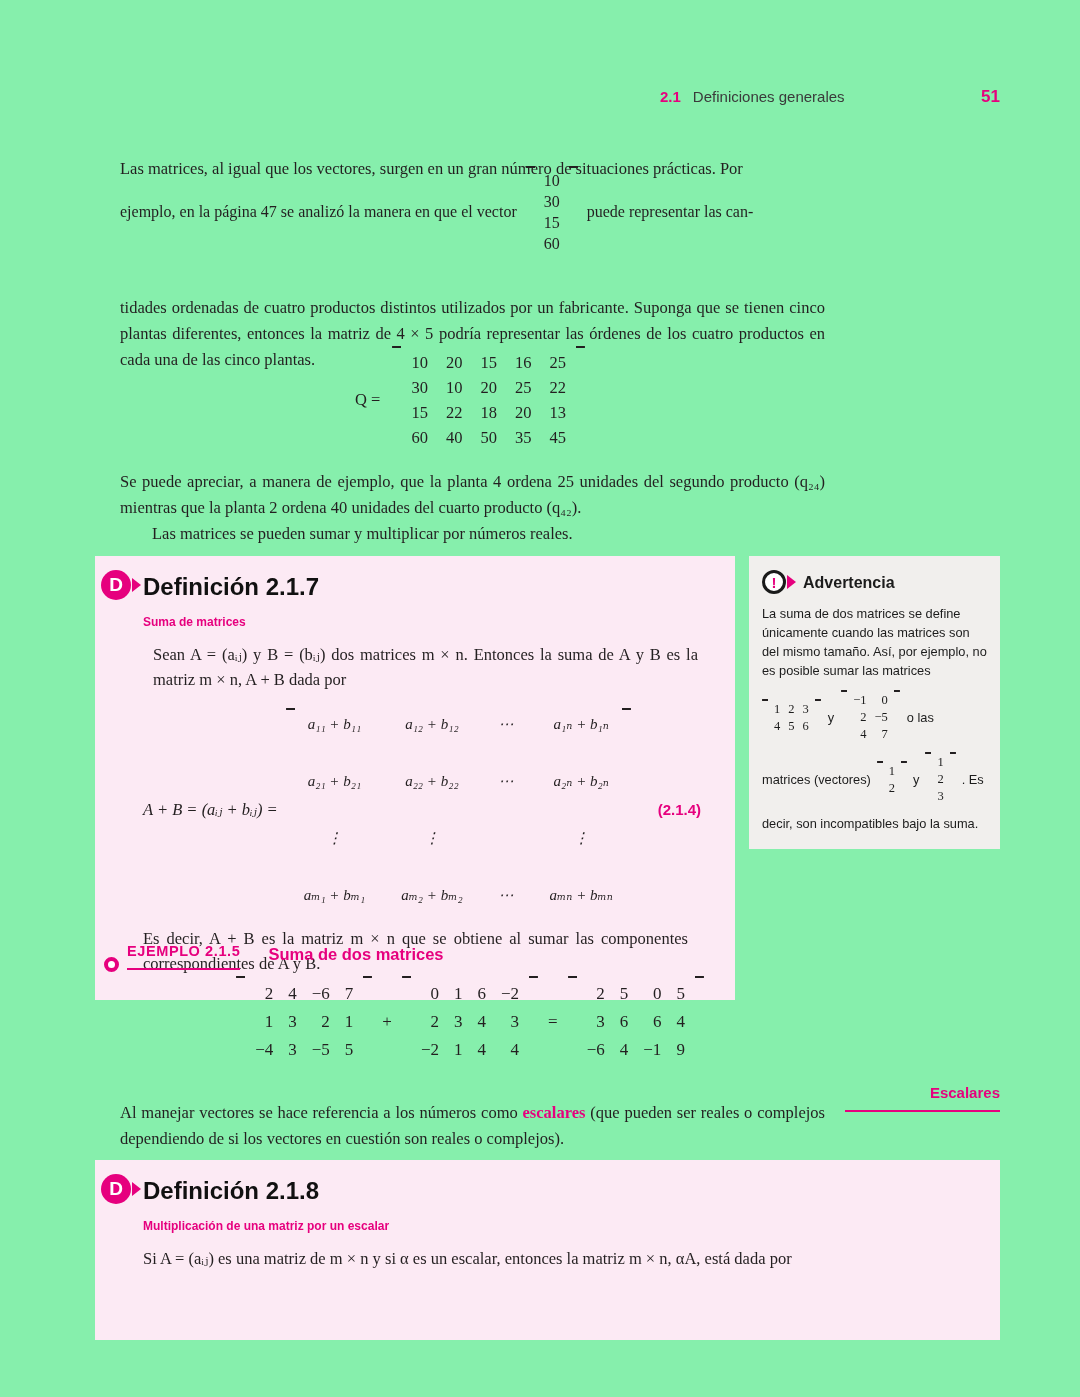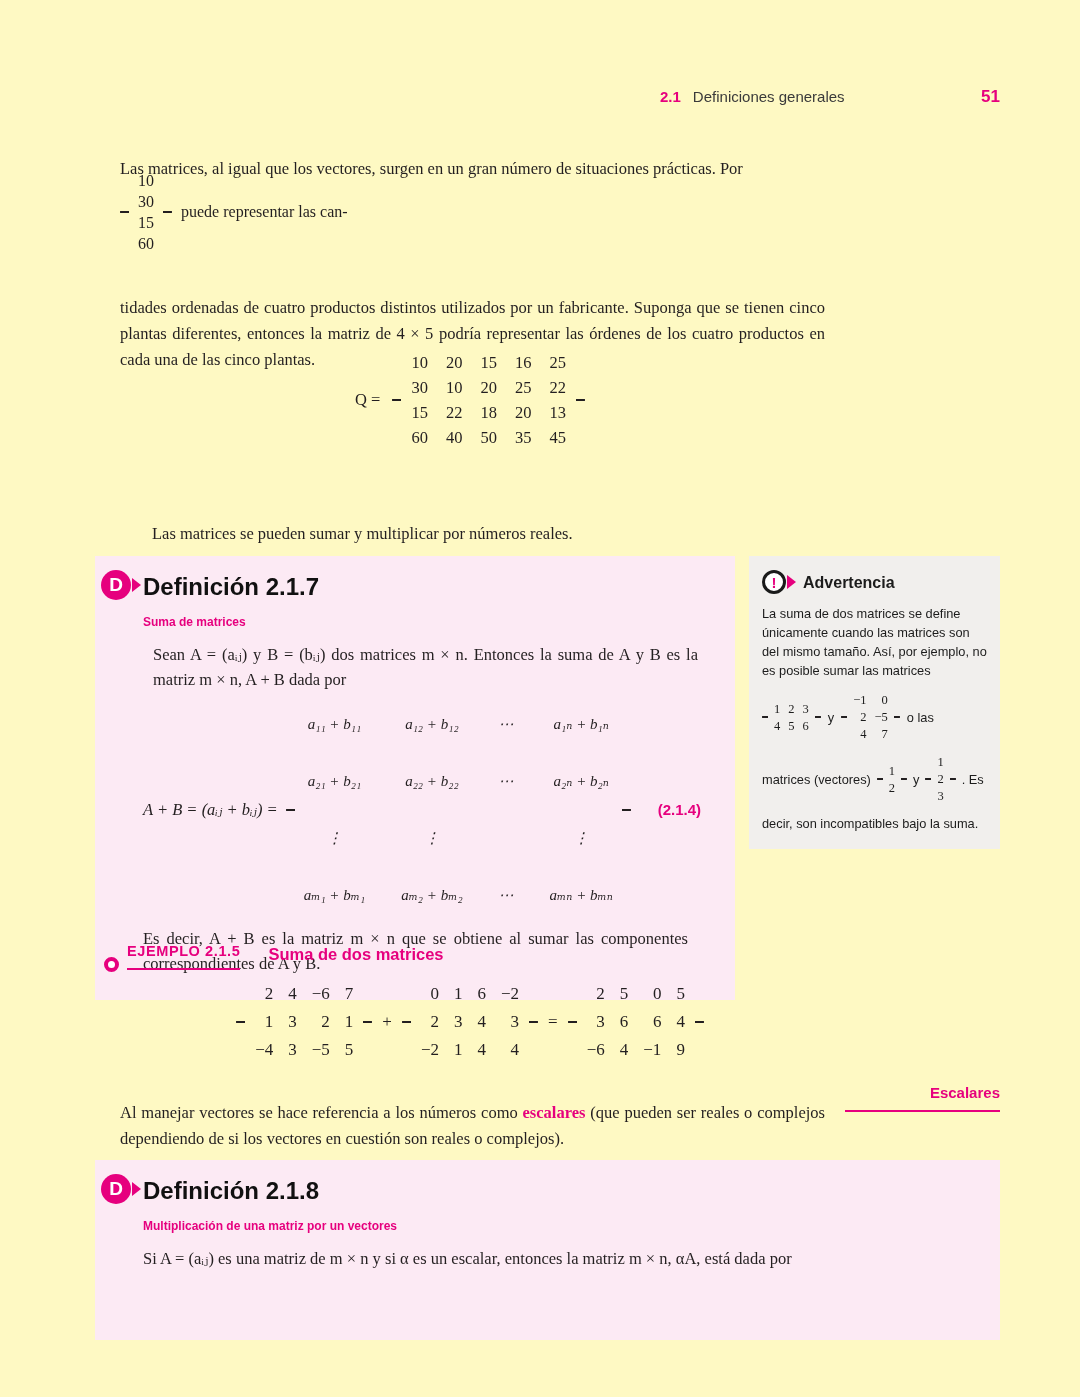--- a/index.html
+++ b/index.html
@@ -9,39 +9,39 @@
     --ink:#231f20;
   }
   *{box-sizing:border-box;}
   html,body{margin:0;padding:0;background:#ffffff;}
   body{
     width:1080px;height:1397px;
     font-family:"Liberation Serif","DejaVu Serif",serif;
     color:var(--ink);
     font-size:16.5px;line-height:26px;
   }
-  .page{position:relative;width:1080px;height:1397px;background:#fef9c3;overflow:hidden;}
+  .page{position:relative;width:1080px;height:1397px;background:#86efac;overflow:hidden;}
 
   
   .page-header{position:absolute;top:88px;left:660px;width:340px;display:flex;align-items:baseline;
     font-family:"Liberation Sans","DejaVu Sans",sans-serif;font-size:15px;line-height:18px;}
   .sec-num{color:var(--accent);font-weight:bold;margin-right:12px;}
   .sec-title{color:#3a3a3a;}
   .page-num{margin-left:auto;color:var(--accent);font-weight:bold;font-size:17px;}
 
   
   .para{position:absolute;left:120px;width:705px;text-align:justify;}
   .p1{top:139px;}
   .p3{top:278px;}
   .p4{top:452px;}
   .p5{top:504px;left:152px;width:660px;text-align:left;}
   .p6{top:1083px;}
 
   
-  .matrix{display:inline-flex;align-items:center;}
+  .matrix{display:inline-flex;align-items:flex-start;}
   .paren{flex:0 0 auto;width:9px;}
   .paren.left{border:1.6px solid var(--ink);border-right:none;border-radius:13px 0 0 13px;}
   .paren.right{border:1.6px solid var(--ink);border-left:none;border-radius:0 13px 13px 0;}
   .mgrid{display:grid;align-content:center;padding:5px 10px;column-gap:16px;row-gap:2px;}
   .mcell{text-align:center;white-space:nowrap;}
   .mat-num .mcell{text-align:right;}
 
   
   .vec-row{position:absolute;top:166px;left:120px;width:740px;display:flex;align-items:center;gap:9px;white-space:nowrap;font-size:16px;}
   .mat-vec .mgrid{row-gap:0;padding:4px 9px;line-height:21px;font-size:16px;}
@@ -115,20 +115,21 @@
 
   <div class="page-header">
     <span class="sec-num">2.1</span>
     <span class="sec-title">Definiciones generales</span>
     <span class="page-num">51</span>
   </div>
 
   <p class="para p1">Las matrices, al igual que los vectores, surgen en un gran número de situaciones prácticas. Por</p>
 
   <div class="vec-row">
+    <span>ejemplo, en la página 47 se analizó la manera en que el vector</span>
     <span class="matrix mat-num mat-vec">
       <span class="paren left"></span>
       <span class="mgrid" style="grid-template-columns: repeat(1, auto);">
           <div class="mcell">10</div>
           <div class="mcell">30</div>
           <div class="mcell">15</div>
           <div class="mcell">60</div>
         </span>
       <span class="paren right"></span>
     </span>
@@ -160,20 +161,21 @@
           <div class="mcell">60</div>
           <div class="mcell">40</div>
           <div class="mcell">50</div>
           <div class="mcell">35</div>
           <div class="mcell">45</div>
         </span>
       <span class="paren right"></span>
     </span>
   </div>
 
+  <p class="para p4">Se puede apreciar, a manera de ejemplo, que la planta 4 ordena 25 unidades del segundo producto (q₂₄) mientras que la planta 2 ordena 40 unidades del cuarto producto (q₄₂).</p>
   <p class="para p5">Las matrices se pueden sumar y multiplicar por números reales.</p>
 
   <div class="def-row">
 
     <section class="def-box">
       <span class="d-icon">
         <span class="d-circle">D</span>
         <span class="tri"></span>
       </span>
       <h2 class="def-title">Definición 2.1.7</h2>
@@ -342,17 +344,17 @@
   <p class="para p6"><span>Al manejar vectores se hace referencia a los números como </span><span class="kw">escalares</span><span> (que pueden ser reales o complejos dependiendo de si los vectores en cuestión son reales o complejos).</span></p>
 
   <div class="margin-note">Escalares</div>
 
   <section class="def-box2" style="position:absolute;">
     <span class="d-icon">
       <span class="d-circle">D</span>
       <span class="tri"></span>
     </span>
     <h2 class="def-title">Definición 2.1.8</h2>
-    <h3 class="def-subtitle">Multiplicación de una matriz por un vectores</h3>
+    <h3 class="def-subtitle">Multiplicación de una matriz por un escalar</h3>
     <p class="def-body2" style="margin:0;">Si A = (aᵢⱼ) es una matriz de m × n y si α es un escalar, entonces la matriz m × n, αA, está dada por</p>
   </section>
 
 </div>
 
 </body></html>

